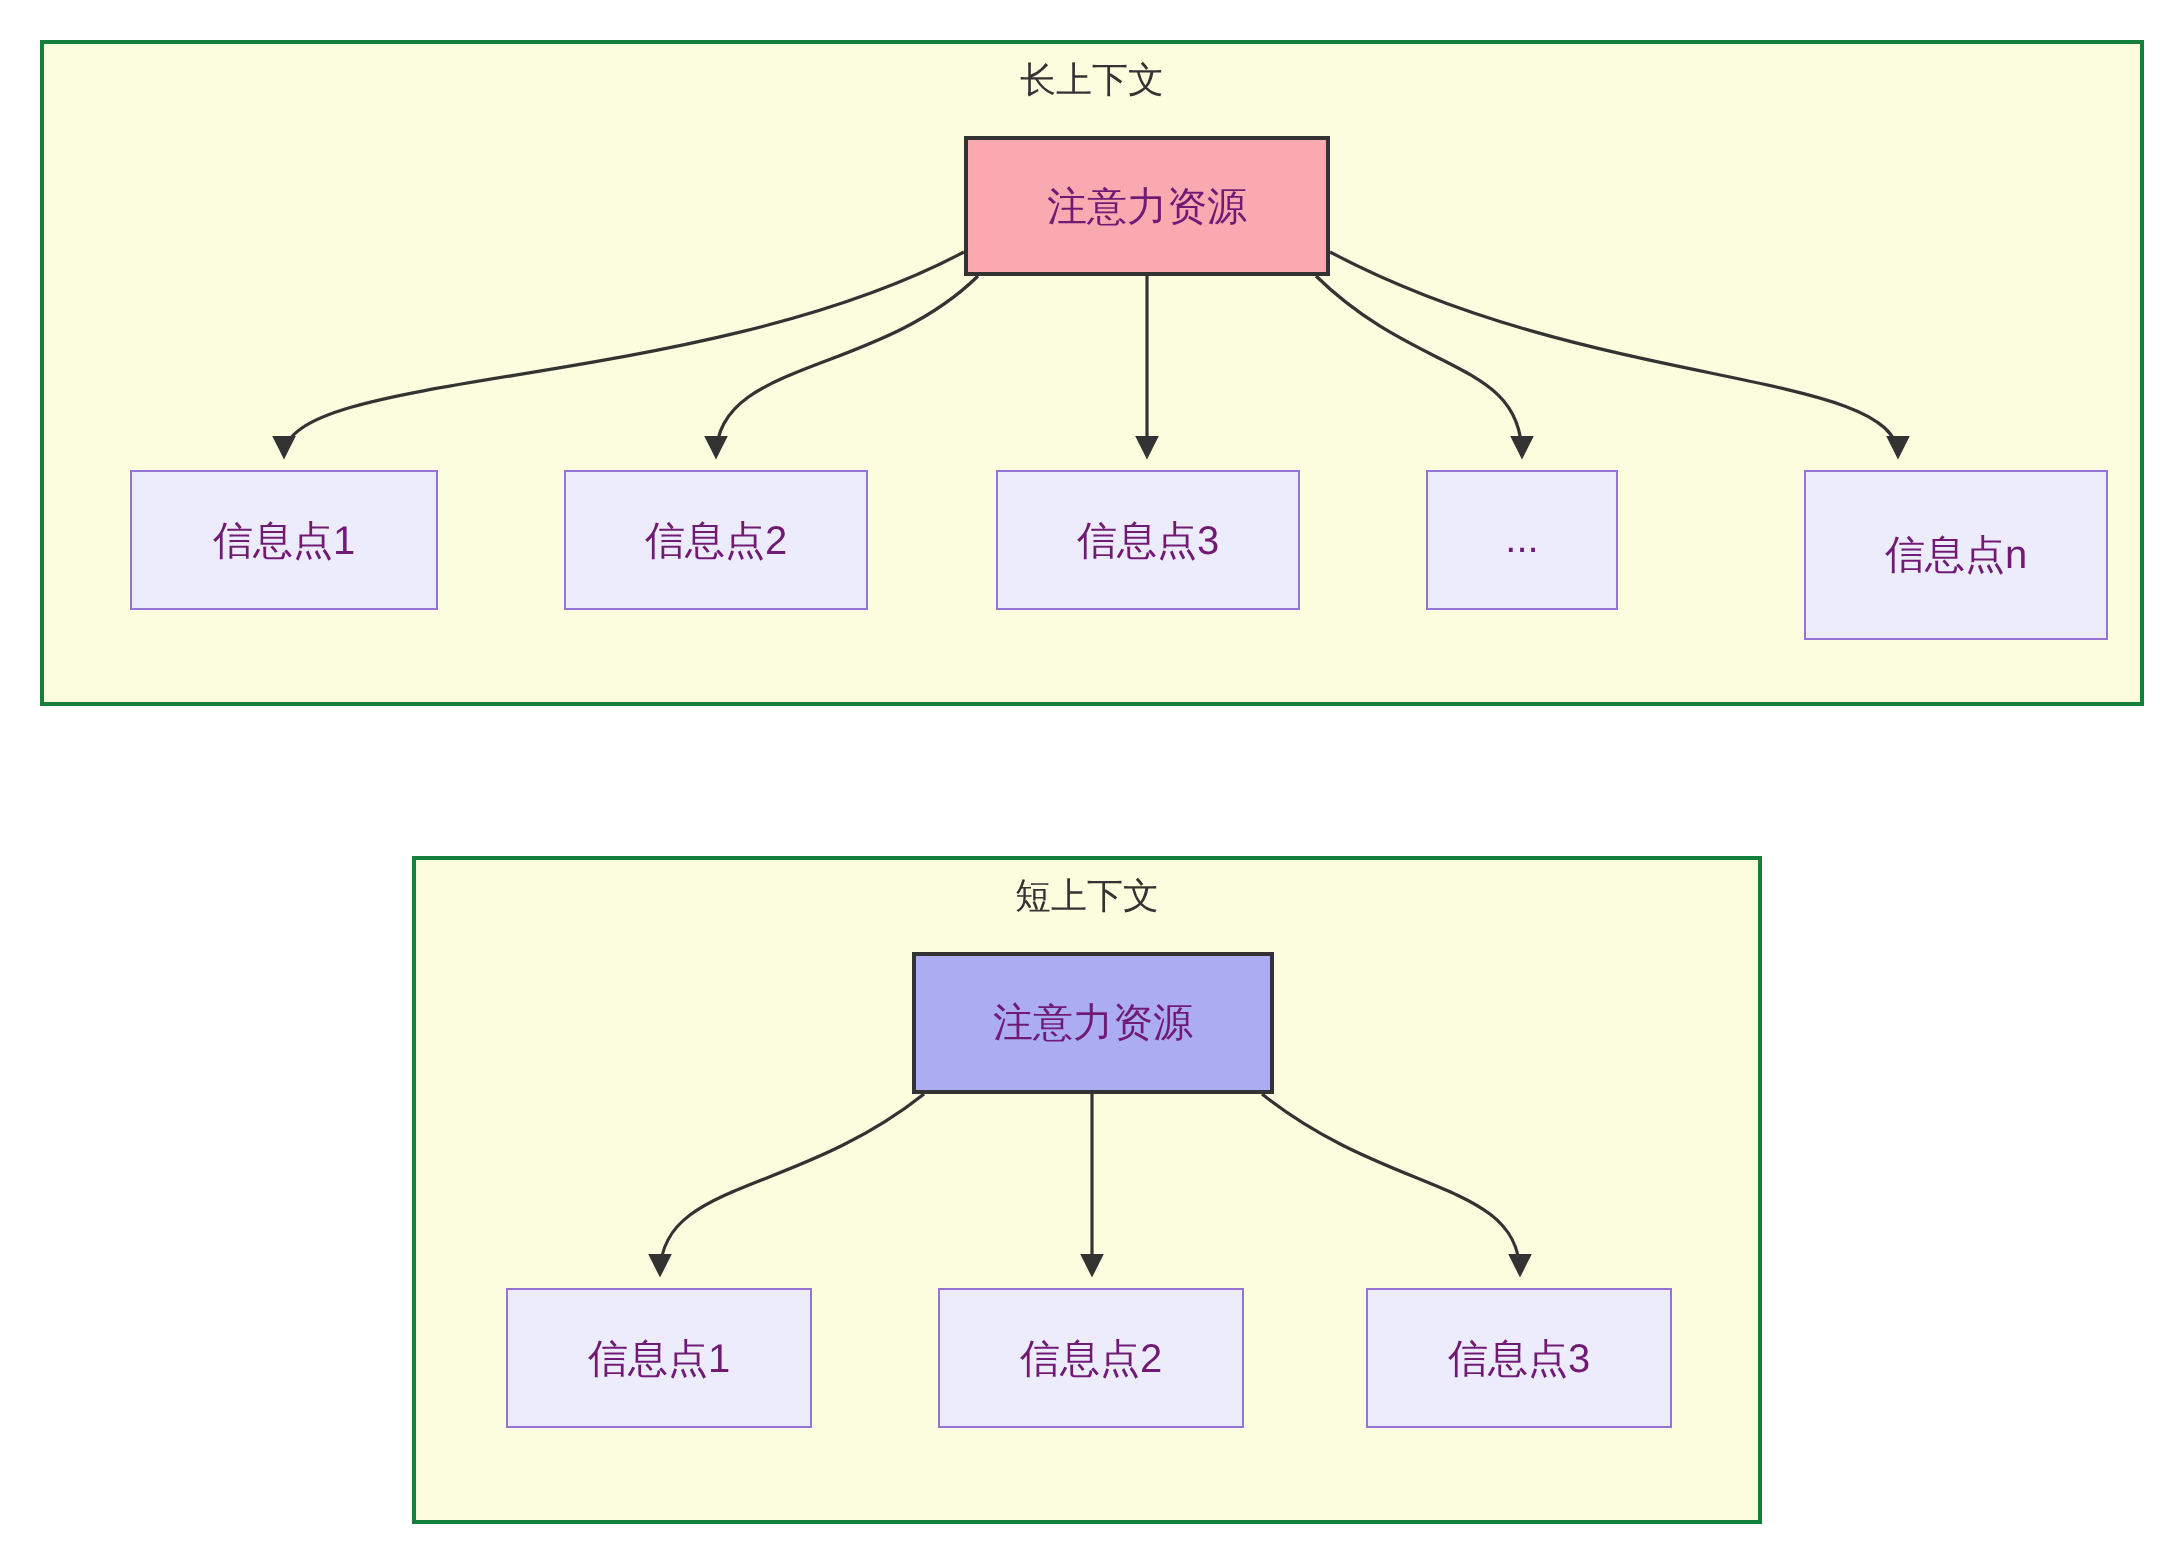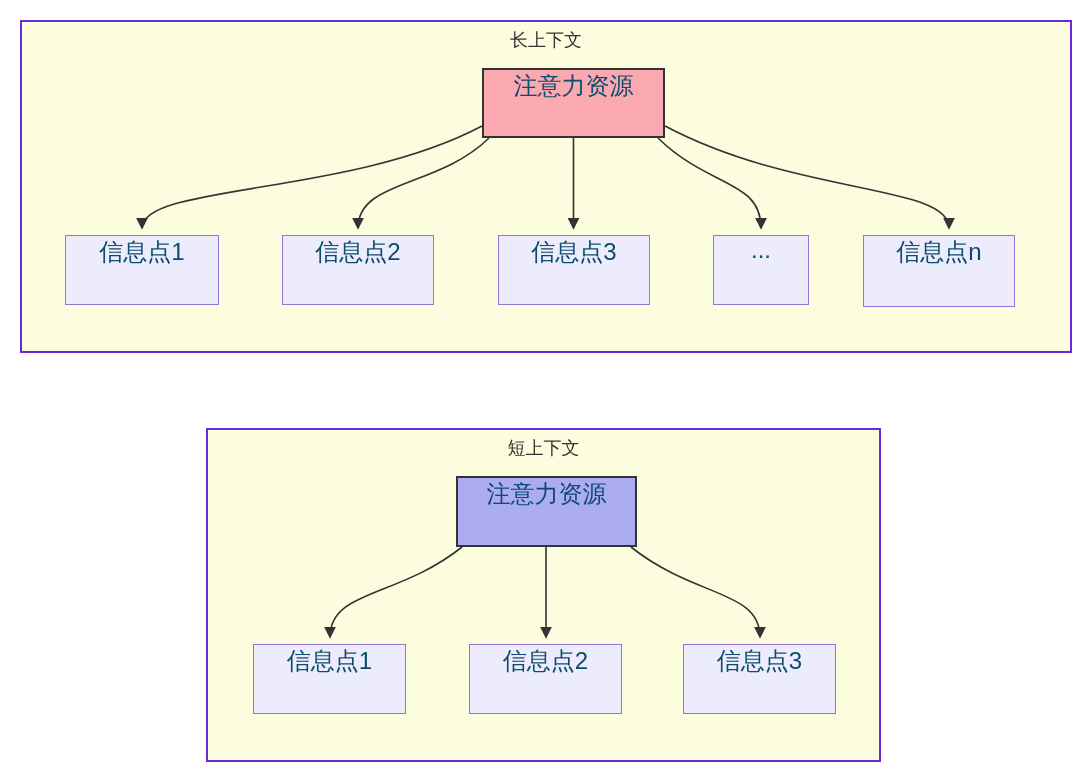--- a/index.html
+++ b/index.html
@@ -6,37 +6,38 @@
   html, body { width: 1080px; height: 774px; background: #ffffff; }
   body {
     position: relative;
     font-family: "Liberation Sans", sans-serif;
     color: #333333;
     overflow: hidden;
   }
   .panel {
     position: absolute;
     background: #FCFCDE;
-    border: 2px solid #6d28d9;
+    border: 2px solid #15803d;
   }
   .panel-title {
     position: absolute;
     top: 6px;
     left: 0;
     width: 100%;
     text-align: center;
     font-size: 18px;
     color: #333333;
   }
   .node {
     position: absolute;
     display: flex;
+    align-items: center;
     justify-content: center;
-    font-size: 24px;
-    color: #0c4a6e;
+    font-size: 20px;
+    color: #701a75;
   }
   .root-node {
     border: 2px solid #333333;
   }
   .root-long { background: #F9A9AF; }
   .root-short { background: #ACACF2; }
   .child-node {
     background: #ECECFC;
     border: 1.5px solid #9673D6;
   }
@@ -90,21 +91,21 @@
 </div>
 <div class="node child-node" style="left:282px; top:235px; width:152px; height:70px;">
   <span>信息点2</span>
 </div>
 <div class="node child-node" style="left:498px; top:235px; width:152px; height:70px;">
   <span>信息点3</span>
 </div>
 <div class="node child-node" style="left:713px; top:235px; width:96px; height:70px;">
   <span>...</span>
 </div>
-<div class="node child-node" style="left:863px; top:235px; width:152px; height:72px;">
+<div class="node child-node" style="left:902px; top:235px; width:152px; height:85px;">
   <span>信息点n</span>
 </div>
 
 <div class="node root-node root-short" style="left:456px; top:476px; width:181px; height:71px;">
   <span>注意力资源</span>
 </div>
 
 <div class="node child-node" style="left:253px; top:644px; width:153px; height:70px;">
   <span>信息点1</span>
 </div>

